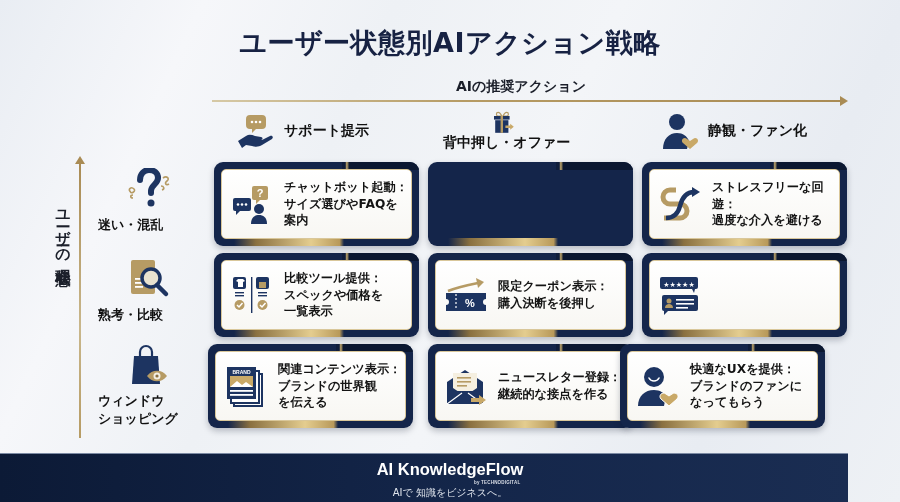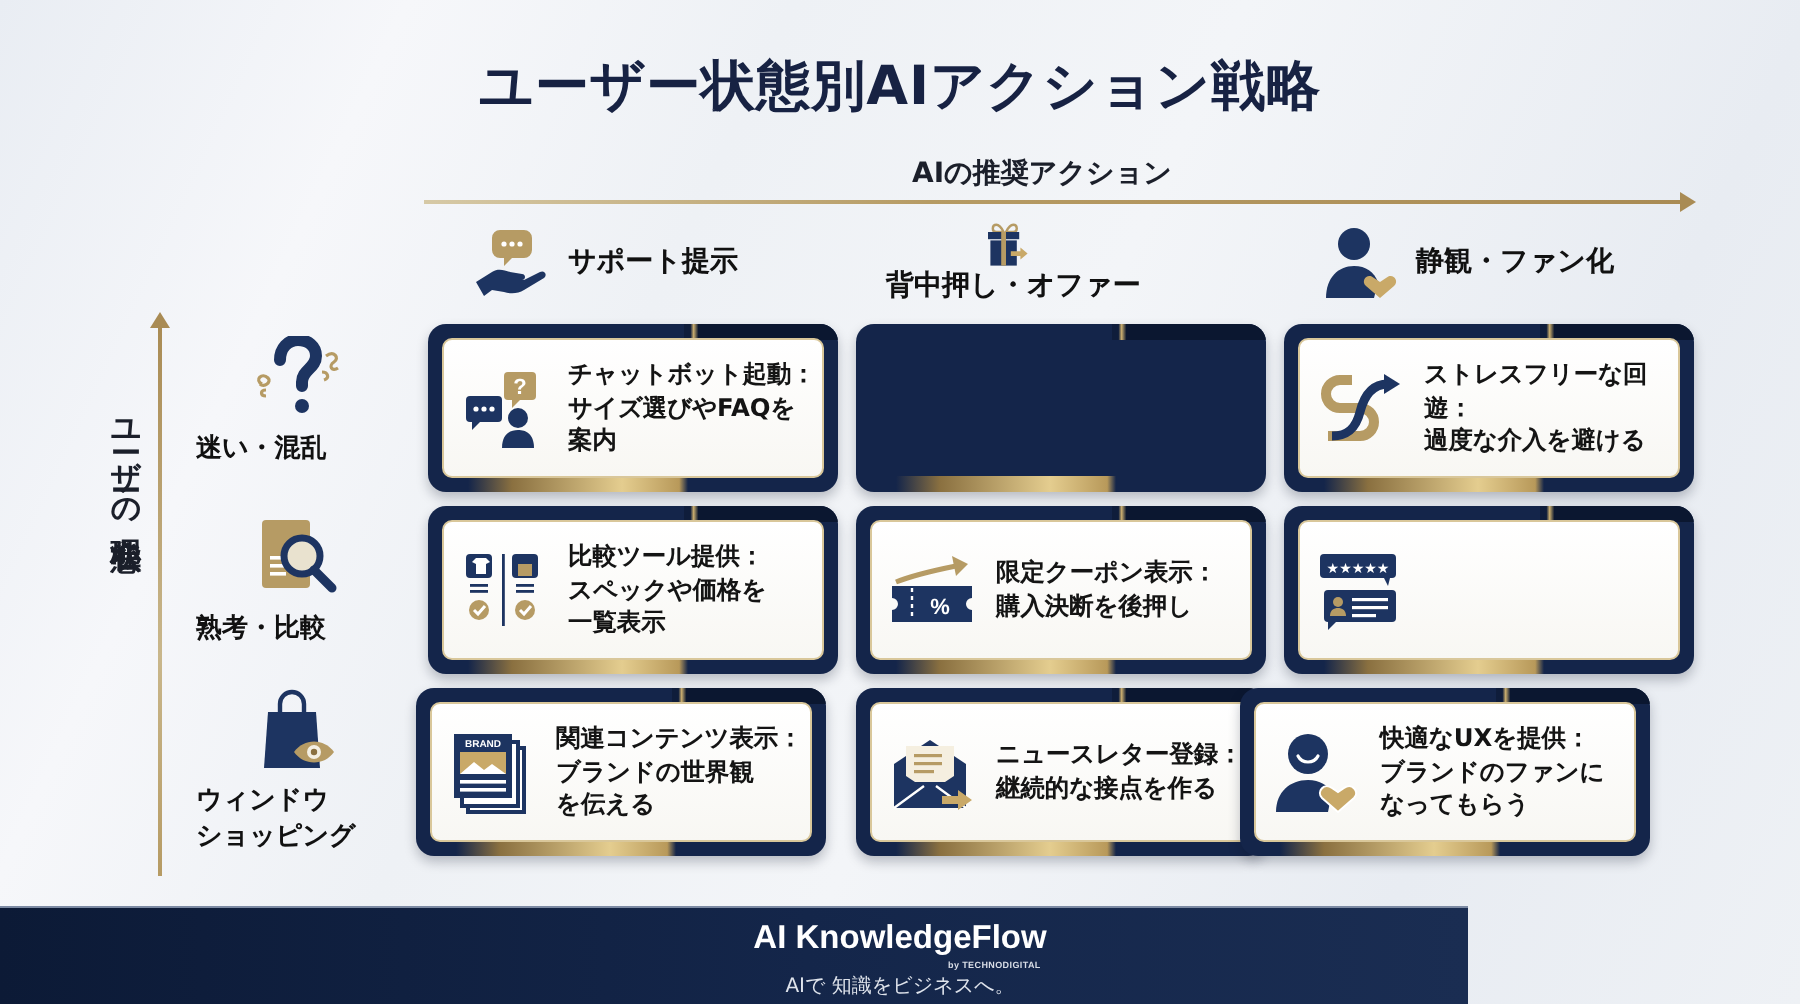--- a/index.html
+++ b/index.html
@@ -71,21 +71,21 @@
     border-radius: 5px; border: 1px solid #d9c79a;
     display: flex; align-items: center; padding-left: 8px;
   }
   .card .ico { width: 44px; height: 44px; flex: 0 0 44px; margin-right: 10px; }
   .card .txt {
     font-size: 12.2px; font-weight: bold; color: #141414; line-height: 1.38;
     white-space: pre-line;
   }
 
   .footer {
-    position: absolute; left: 0; top: 453px; width: 734px; height: 49px;
+    position: absolute; left: 0; top: 453px; width: 848px; height: 49px;
     background: linear-gradient(90deg, #0c1a36 0%, #14264a 55%, #1a2d52 100%);
     border-top: 1px solid #7c8aa3;
   }
   .brand {
     position: absolute; top: 6px; left: 0; width: 900px; text-align: center;
     font-family: "Liberation Sans", sans-serif; font-size: 16.5px; font-weight: bold; color: #fff;
   }
   .brand-by {
     position: absolute; top: 26px; left: 474px; font-size: 4.5px; font-weight: bold; color: #d8dde6;
     font-family: "Liberation Sans", sans-serif; letter-spacing: 0.2px;

